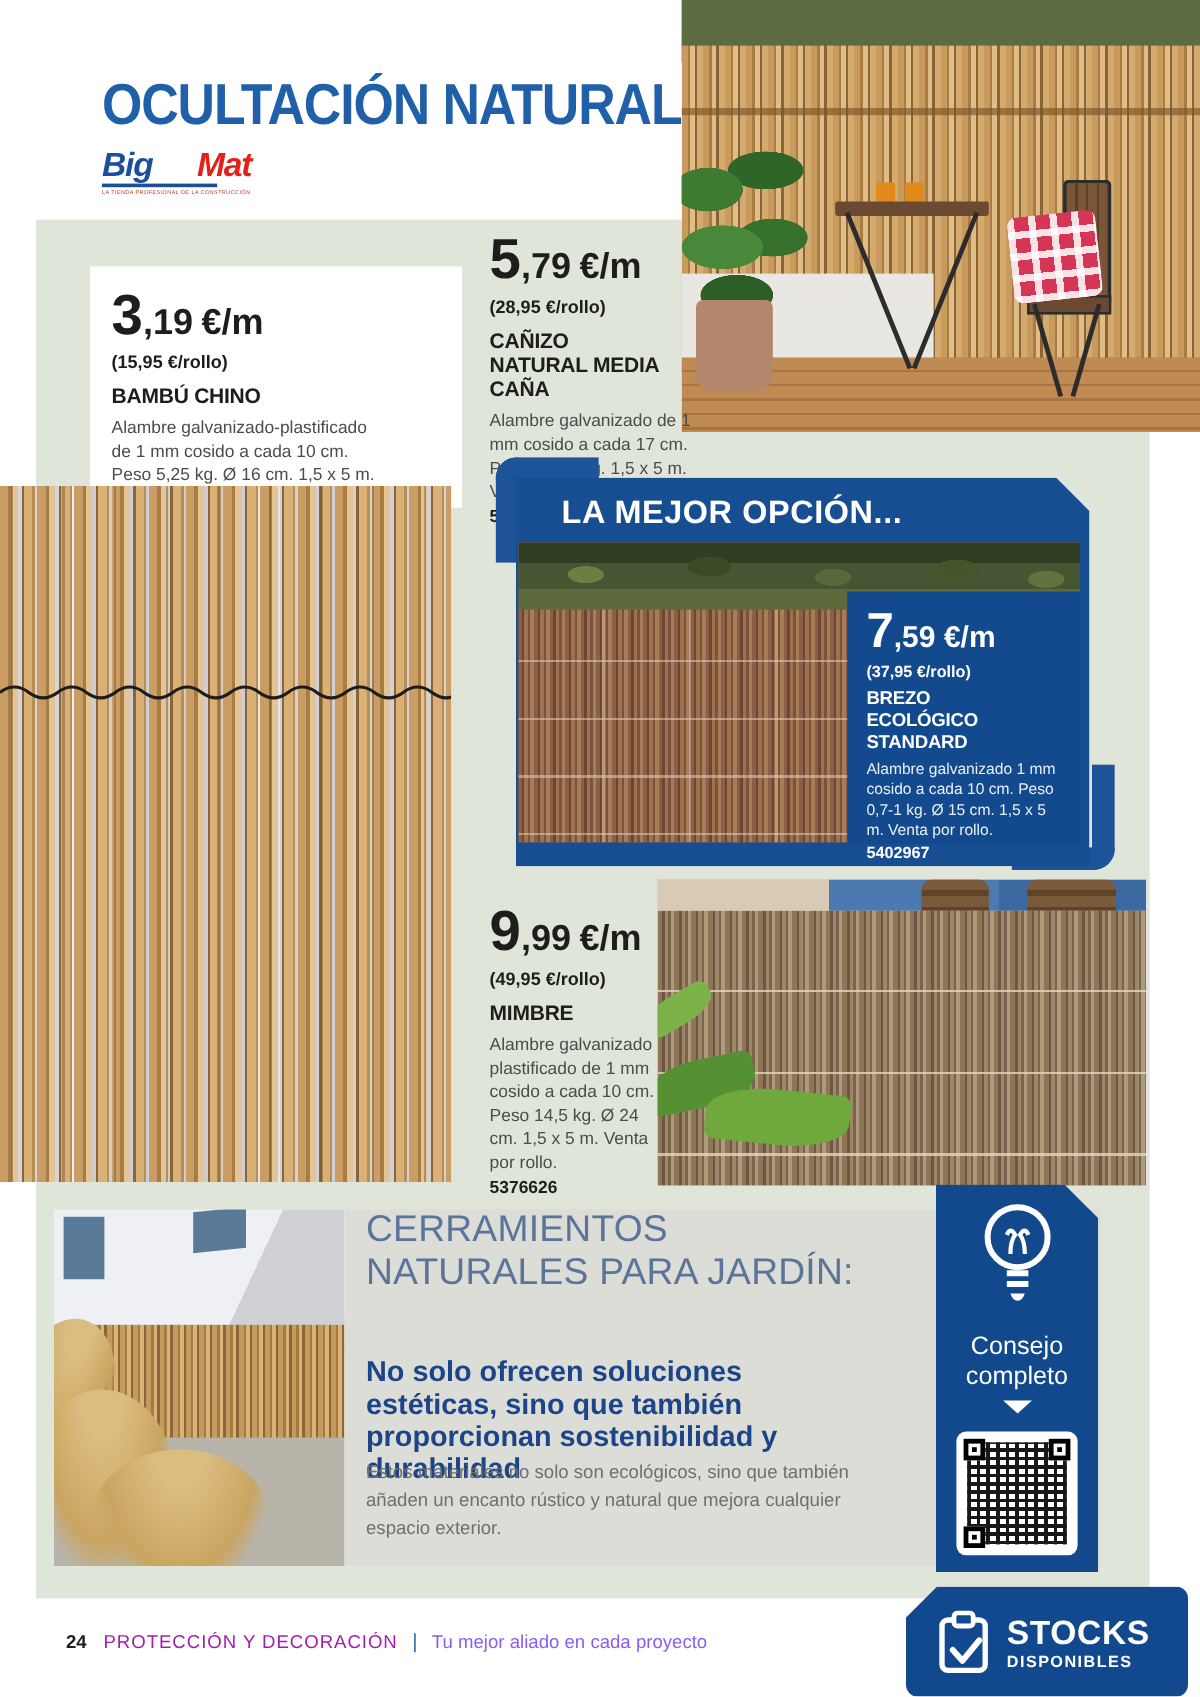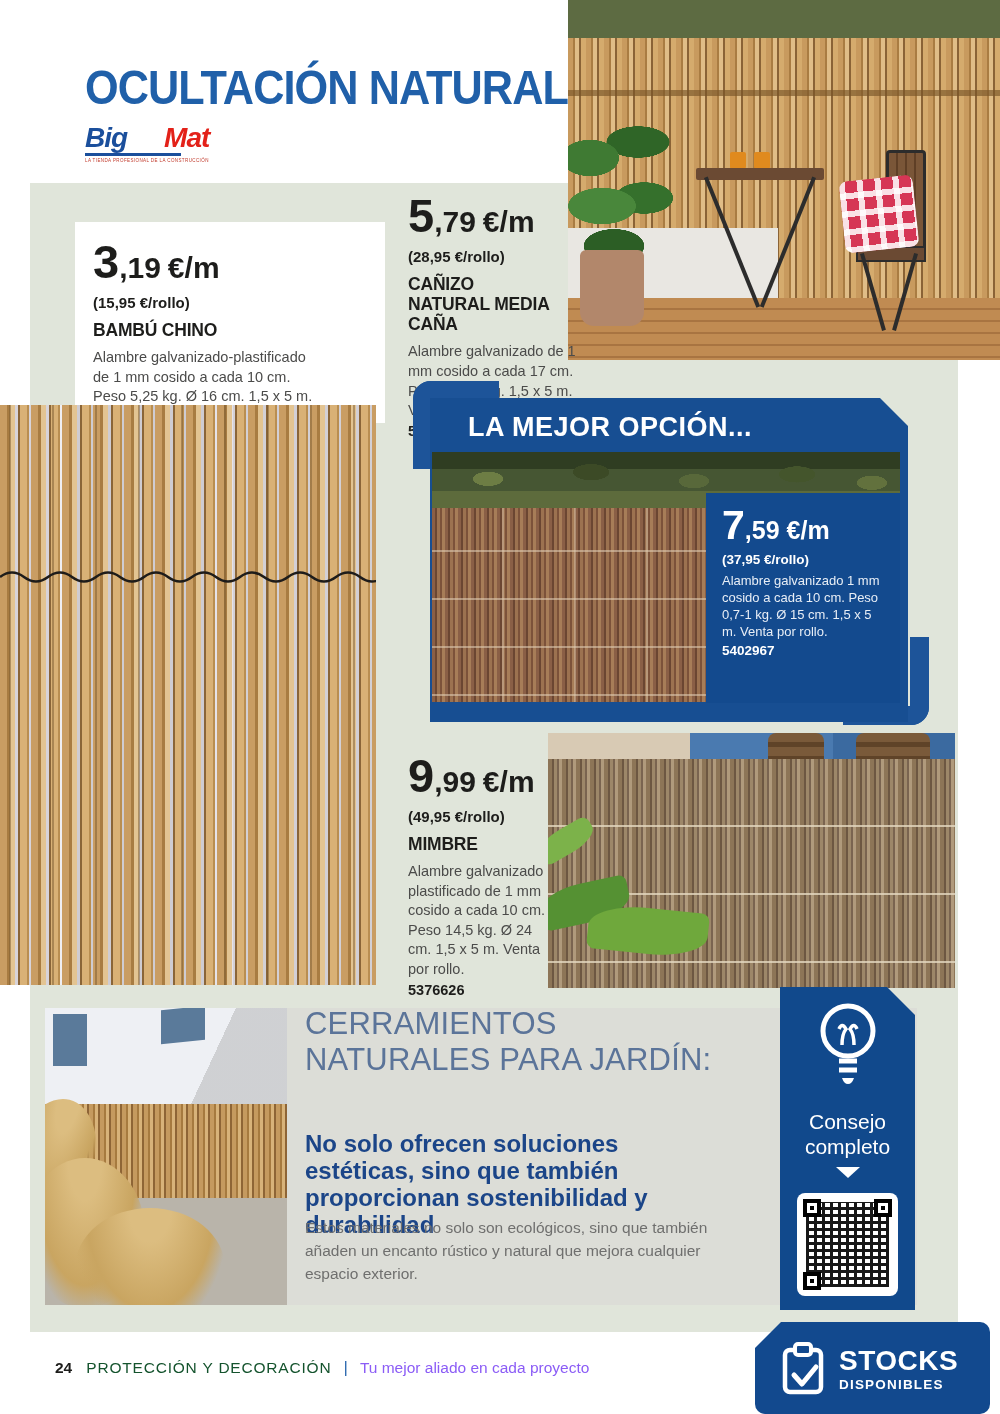--- a/index.html
+++ b/index.html
@@ -159,21 +159,21 @@
 
   
   .stocks-badge{left:755px;top:1322px;width:235px;height:92px;background:#12498e;border-radius:10px;
     clip-path:polygon(26px 0,100% 0,100% 100%,0 100%,0 26px);color:#fff;}
   .stocks-inner{display:flex;align-items:center;gap:12px;padding:20px 0 0 26px;}
   .stocks-text .l1{font-size:28px;font-weight:bold;letter-spacing:.5px;line-height:1;}
   .stocks-text .l2{font-size:13.5px;font-weight:bold;letter-spacing:1.2px;line-height:1;margin-top:3px;}
 
   .footer{left:55px;top:1358px;font-size:15.5px;white-space:nowrap;}
   .footer .num{font-weight:bold;color:#1d1d1b;}
-  .footer .sec{color:#14532d;letter-spacing:.8px;margin-left:14px;}
+  .footer .sec{color:#a21caf;letter-spacing:.8px;margin-left:14px;}
   .footer .sep{color:#2f6bb0;margin:0 12px;font-size:17px;}
   .footer .slogan{color:#8b5cf6;}
 </style>
 </head>
 <body>
 
 <div id="page">
 
   <div class="abs green-panel"></div>
   <div class="abs gray-panel"></div>
@@ -237,20 +237,21 @@
   <div class="abs best-box">
     <div class="best-label">LA MEJOR OPCIÓN...</div>
     <div class="abs photo brezo-photo">
       <div class="brezo-brush"></div>
       <div class="brezo-grid"></div>
       <div class="brezo-hedge"></div>
     </div>
     <div class="best-card">
       <div class="price-row"><span class="price-int">7</span><span class="price-dec">,59</span><span class="price-unit">€/m</span></div>
       <div class="roll">(37,95 €/rollo)</div>
+      <div class="pname" style="width:150px;">BREZO ECOLÓGICO STANDARD</div>
       <div class="pdesc" style="width:164px;">Alambre galvanizado 1 mm cosido a cada 10 cm. Peso 0,7-1 kg. Ø 15 cm. 1,5 x 5 m. Venta por rollo.</div>
       <div class="pref">5402967</div>
     </div>
   </div>
 
   <div class="abs block-mimbre">
     <div class="price-row"><span class="price-int">9</span><span class="price-dec">,99</span><span class="price-unit">€/m</span></div>
     <div class="roll">(49,95 €/rollo)</div>
     <div class="pname">MIMBRE</div>
     <div class="pdesc" style="width:146px;">Alambre galvanizado plastificado de 1 mm cosido a cada 10 cm. Peso 14,5 kg. Ø 24 cm. 1,5 x 5 m. Venta por rollo.</div>

